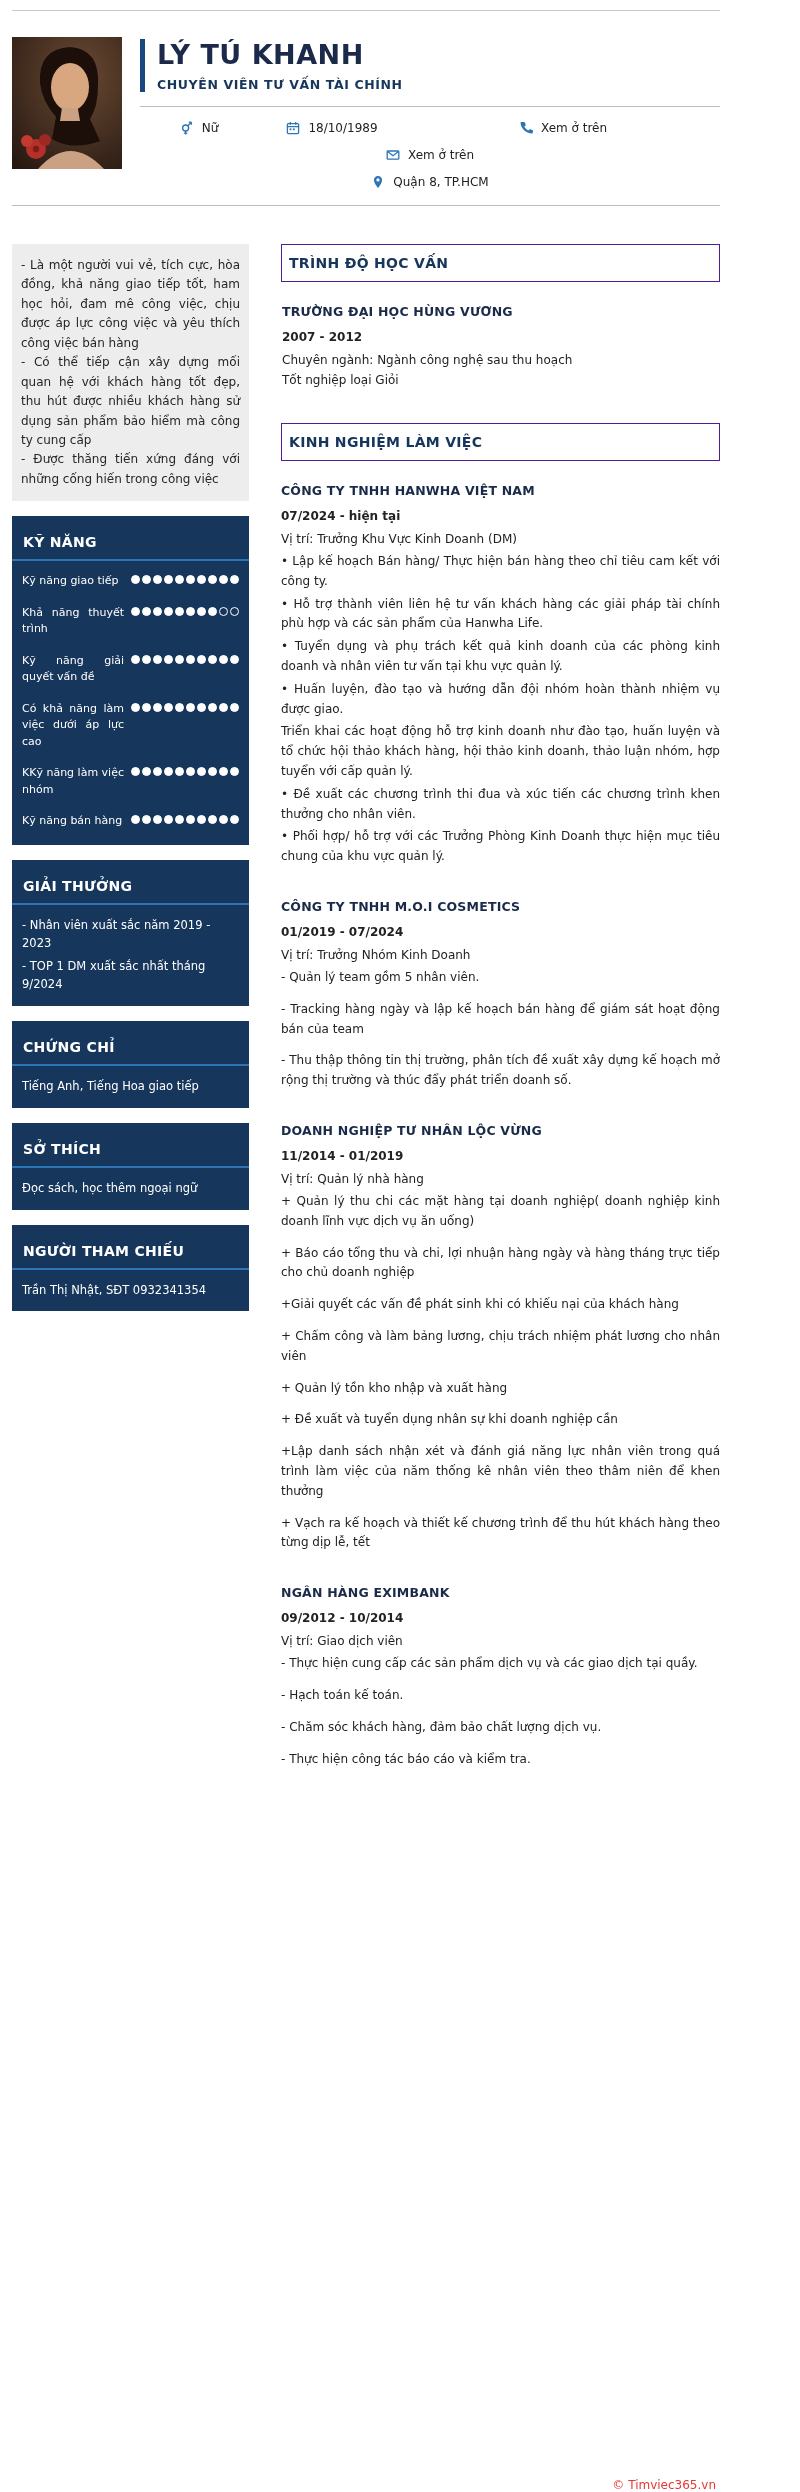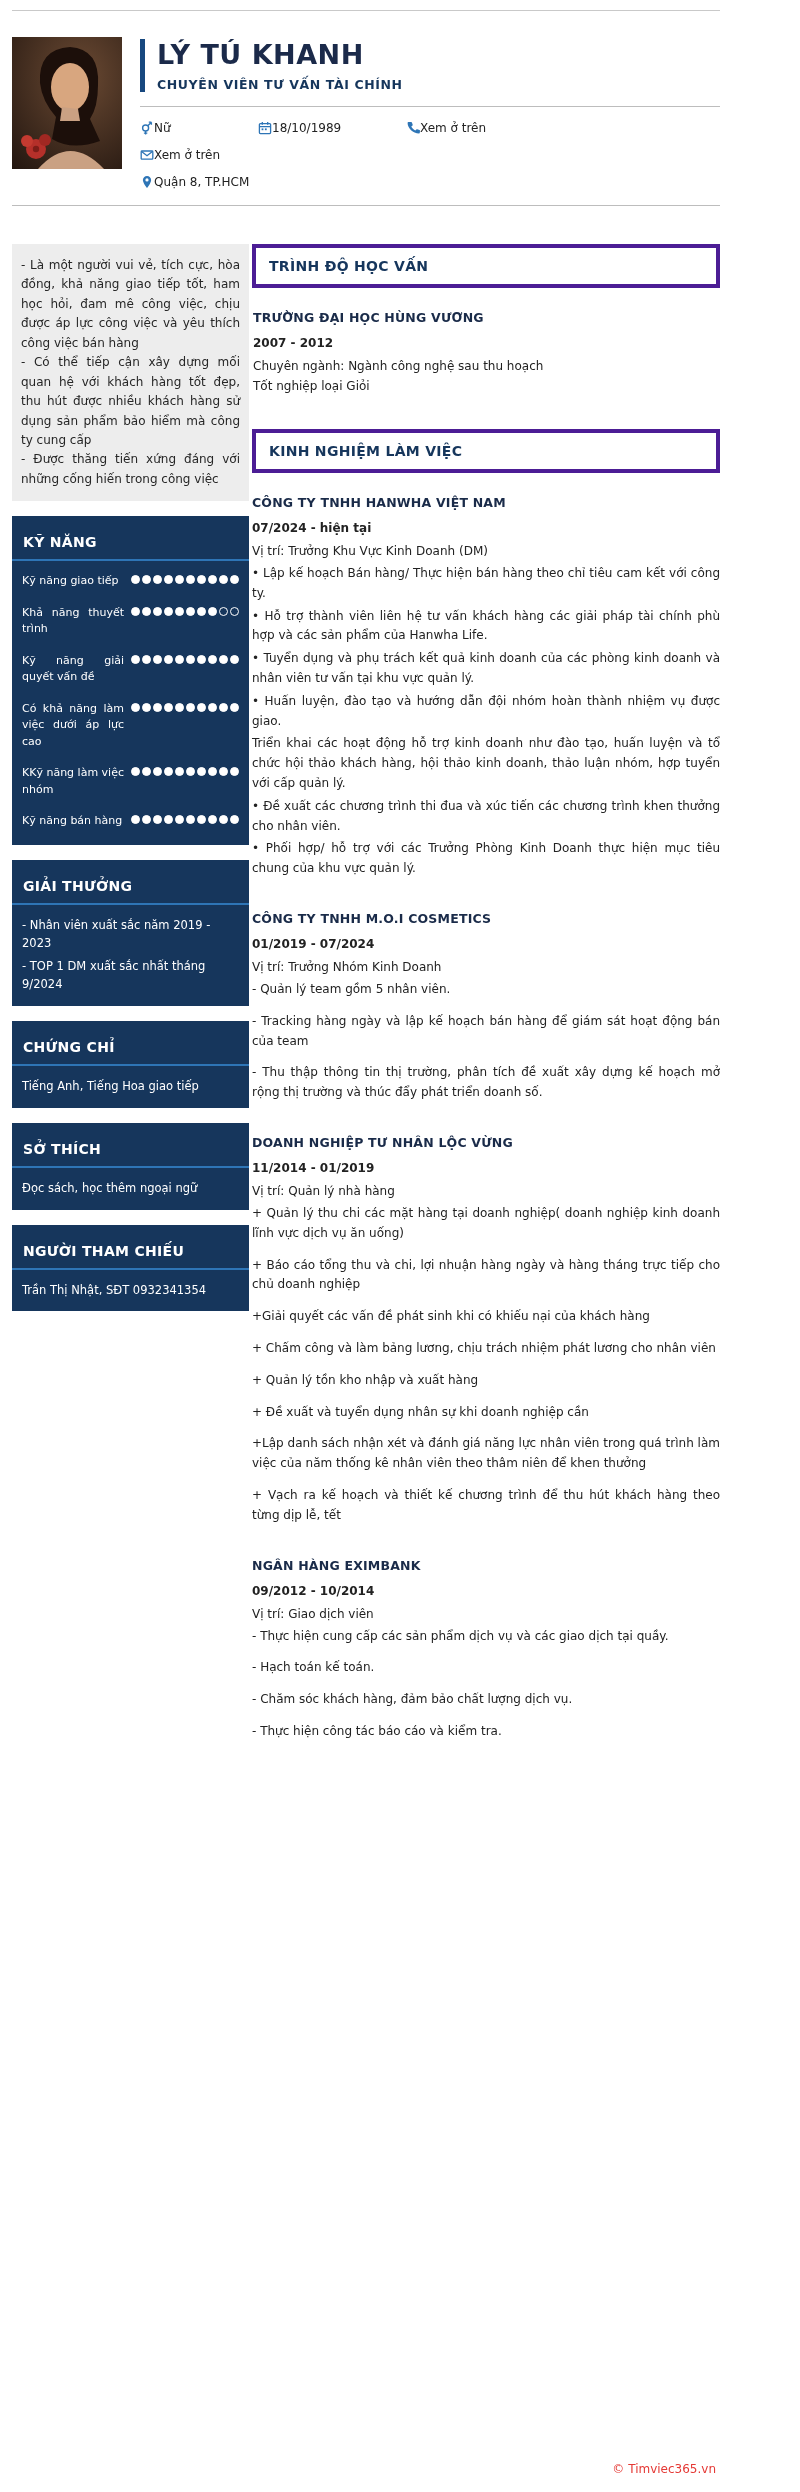--- a/index.html
+++ b/index.html
@@ -19,60 +19,60 @@
   
   .header{display:flex;gap:12px;}
   .photo{width:110px;height:132px;flex:0 0 auto;overflow:hidden;}
   .head-right{flex:1;min-width:0;padding-top:2px;}
   .name-row{display:flex;gap:12px;align-items:stretch;margin-left:6px;}
   .accent-bar{width:5px;background:var(--bar);flex:0 0 auto;}
   h1.name{margin:0;font-size:27px;line-height:1.15;color:#1b2a4a;letter-spacing:.5px;font-weight:bold;}
   .job-title{margin-top:7px;font-size:12.5px;font-weight:bold;color:var(--navy);letter-spacing:.6px;}
   .head-rule{border:none;border-top:1px solid #bdbdbd;margin:14px 0 14px 6px;}
   .contact-grid{display:grid;grid-template-columns:118px 148px 1fr;row-gap:13px;font-size:12px;margin-left:6px;}
-  .contact-item{display:flex;align-items:center;gap:0;white-space:nowrap;}
+  .contact-item{display:flex;align-items:center;gap:8px;white-space:nowrap;justify-content:center;}
   .contact-item.full{grid-column:1 / span 3;}
   .cicon{width:14px;height:14px;display:inline-flex;flex:0 0 auto;}
   .cicon svg{width:14px;height:14px;display:block;}
   .full-rule{border:none;border-top:1px solid #bdbdbd;margin:16px 0 0 0;}
 
   
-  .columns{display:flex;gap:3px;margin-top:38px;align-items:flex-start;}
+  .columns{display:flex;gap:32px;margin-top:38px;align-items:flex-start;}
   .left{width:237px;flex:0 0 auto;}
   .right{flex:1;min-width:0;}
 
   
   .about-box{background:var(--box-gray);padding:12px 9px;font-size:12px;line-height:1.62;text-align:justify;color:#262626;}
   .about-box .li{margin:0;}
   .navy-sec{background:var(--navy);color:#fff;margin-top:15px;}
   .sec-h{padding:18px 11px 9px 11px;font-weight:bold;font-size:14px;border-bottom:2px solid var(--accent);letter-spacing:.3px;}
   .sec-b{padding:12px 10px;font-size:11.5px;line-height:1.55;}
   .sec-b .li{margin-bottom:6px;}
   .sec-b .li:last-child{margin-bottom:0;}
   .skill{display:flex;justify-content:space-between;align-items:flex-start;gap:7px;margin-bottom:15px;}
   .skill:last-child{margin-bottom:3px;}
   .skill-label{flex:1;min-width:0;font-size:11px;line-height:1.5;text-align:justify;}
   .dots{display:flex;gap:2px;flex:0 0 auto;padding-top:2px;}
   .dot{width:9px;height:9px;border-radius:50%;border:1px solid #fff;background:transparent;}
   .dot.filled{background:#fff;}
 
   
-  .rhead{border:4px solid #4c1d95;color:var(--navy);font-weight:bold;font-size:14px;padding:10px 13px;letter-spacing:.3px;margin-bottom:22px;background:#fff;}
+  .rhead{border:1px solid #4c1d95;color:var(--navy);font-weight:bold;font-size:14px;padding:10px 7px;letter-spacing:.3px;margin-bottom:22px;background:#fff;}
   .edu{margin-bottom:36px;padding-left:1px;}
   .org{font-weight:bold;font-size:12.5px;color:#1a2b49;margin-bottom:11px;letter-spacing:.2px;}
   .period{font-weight:bold;font-size:12px;color:#222;margin-bottom:9px;}
   .pline{font-size:12px;margin-bottom:6px;}
   .job{margin-bottom:32px;}
   .job:last-child{margin-bottom:0;}
   .bullets{font-size:12px;line-height:1.65;text-align:justify;}
   .bullets .li{margin-bottom:3px;}
   .job.spaced .bullets .li{margin-bottom:12px;}
   .job.spaced .bullets .li:last-child{margin-bottom:0;}
 
-  .footer{position:absolute;right:16px;bottom:16px;font-size:12px;color:var(--footer-red);}
+  .footer{position:absolute;right:16px;bottom:0;font-size:12px;color:var(--footer-red);}
 </style>
 </head>
 <body>
 
 <div class="page">
   <div class="top-rule"></div>
 
   <div class="header">
     <div class="photo">
       <svg viewBox="0 0 110 132" width="110" height="132" preserveAspectRatio="none">

